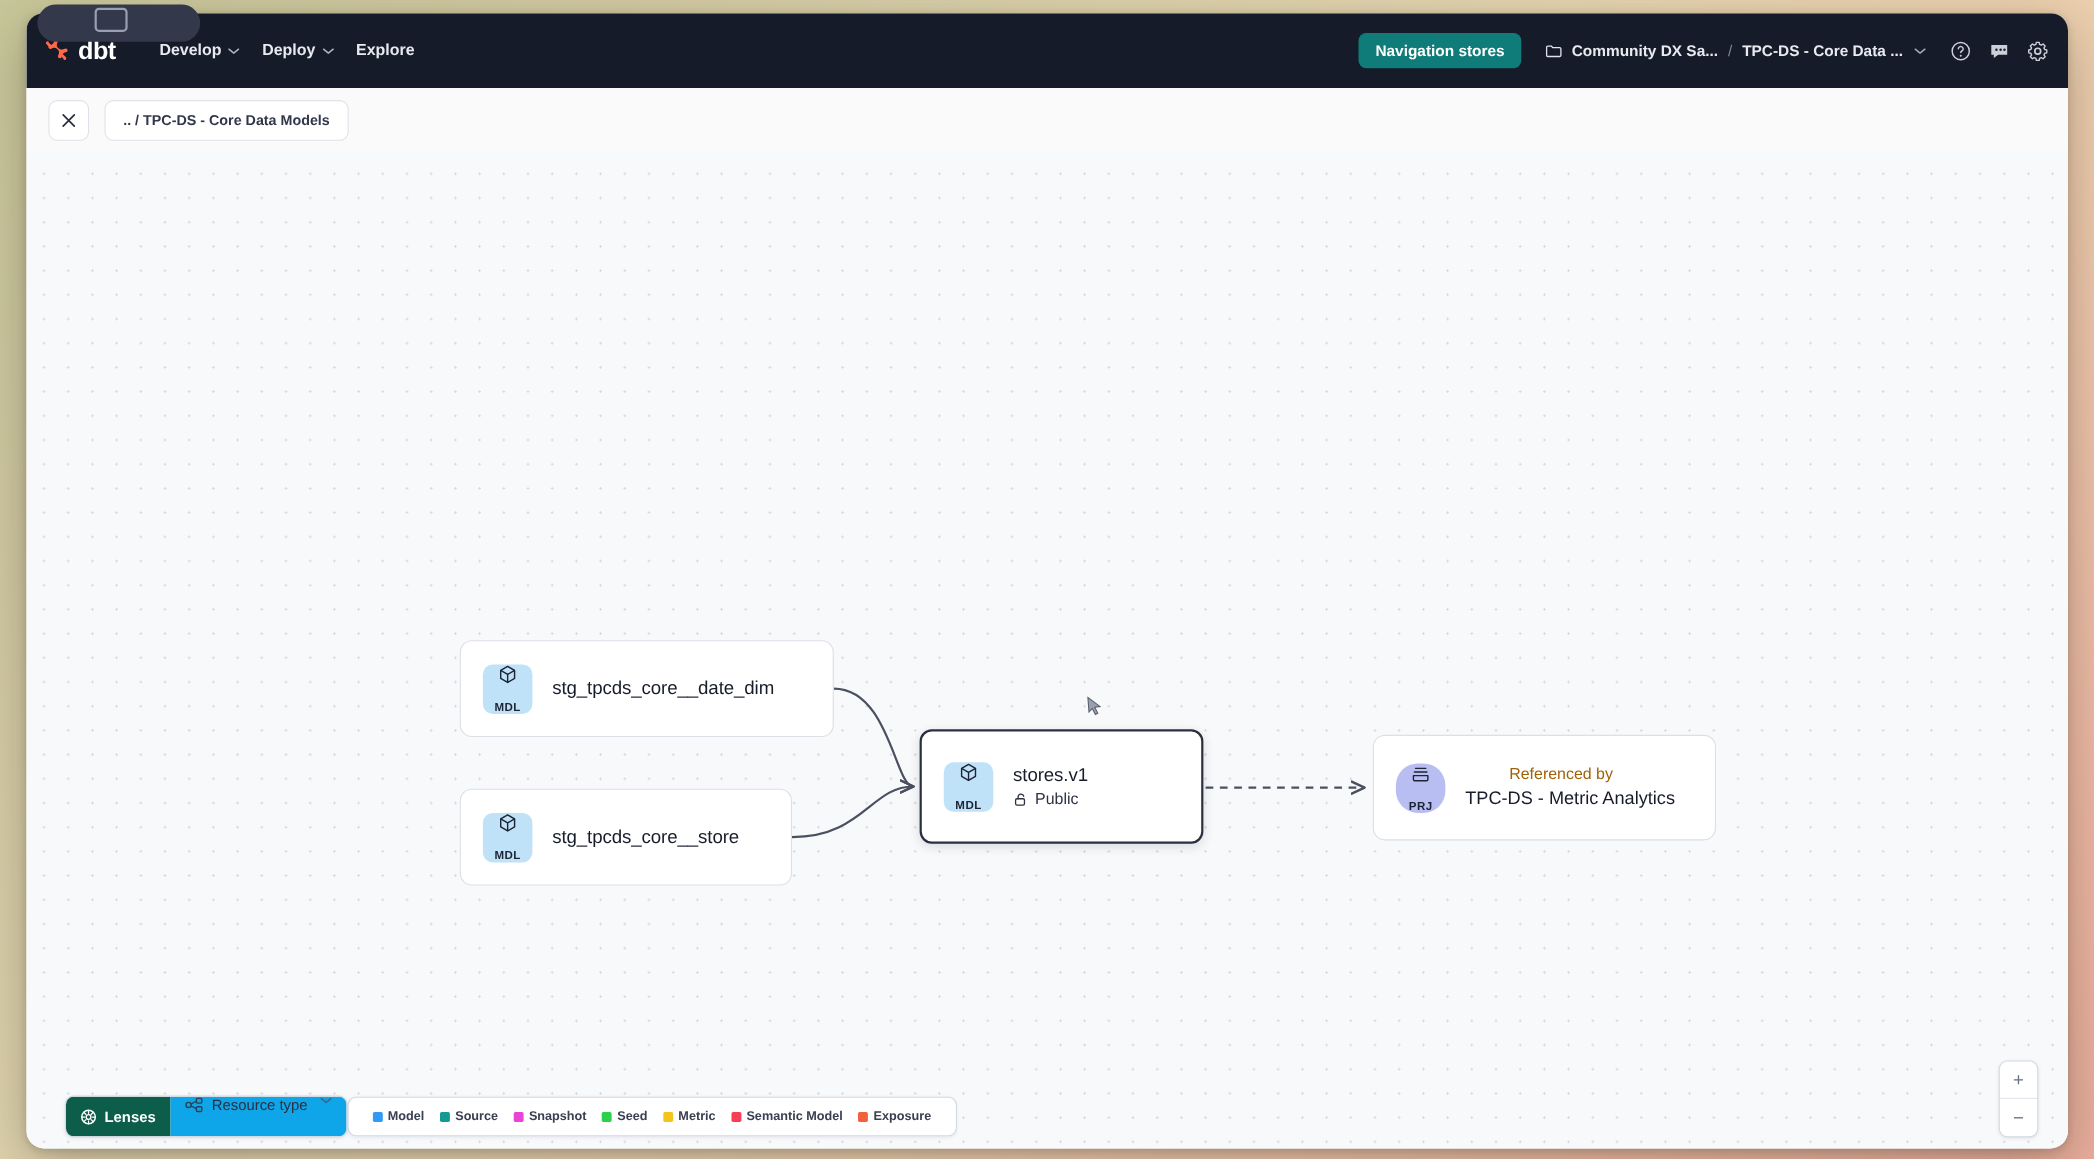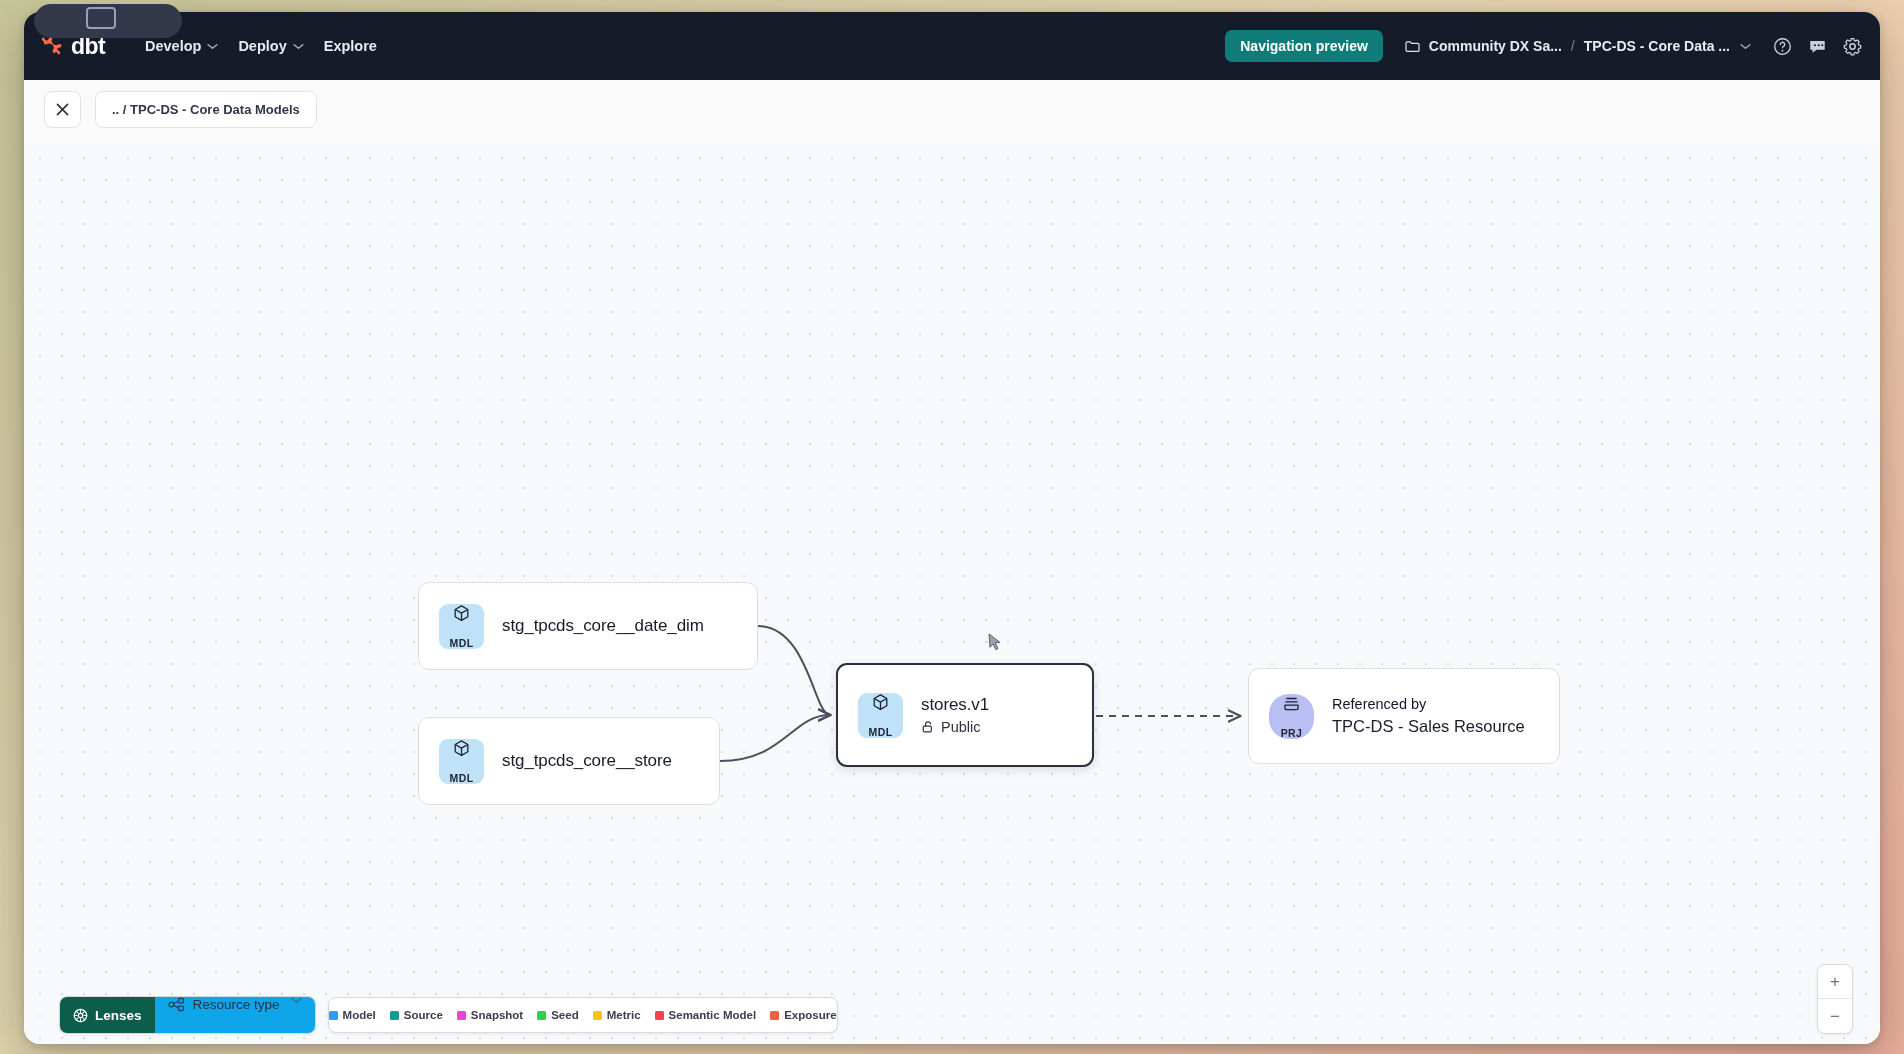--- a/index.html
+++ b/index.html
@@ -253,21 +253,21 @@
   .node-title {
     font-size: 17px; font-weight: 400; color: #171c2a;
     white-space: nowrap; letter-spacing: -.1px;
   }
   .node-title.strong { font-weight: 500; }
   .node-subline {
     display: flex; align-items: center; gap: 6px;
     font-size: 14.5px; color: #2d3242; margin-top: 4px;
   }
   .node-subline svg { width: 14px; height: 14px; display: block; }
-  .node-eyebrow { font-size: 14.5px; color: #0f172a; line-height: 18px; }
+  .node-eyebrow { font-size: 14.5px; color: #a16207; line-height: 18px; margin-left: 40px; }
   .node-refname {
     font-size: 16.5px; color: #171c2a; font-weight: 400;
     line-height: 22px; white-space: nowrap; margin-top: 2px;
   }
 
   
   #lens-controls {
     position: absolute;
     left: 35px; bottom: 22px;
     display: flex; align-items: center;
@@ -297,27 +297,26 @@
     font-size: 13.5px; font-weight: 500;
     display: flex; align-items: flex-start; gap: 8px;
     padding: 0 13px;
     height: 36px;
     cursor: pointer;
   }
   #resource-type-filter .rt-icon { width: 17px; height: 15px; display: block; opacity: .85; }
   #resource-type-filter .rt-chevron { width: 11px; height: 7px; display: block; opacity: .7; margin-left: 3px; }
 
   #legend-panel {
-    margin-left: 12px;
     height: 36px;
     background: #ffffff;
     border: 1px solid #d5d9e1;
     border-radius: 8px;
     display: flex; align-items: center; gap: 14px;
-    padding: 0 0;
+    padding: 0 22px;
     box-shadow: 0 1px 3px rgba(20,25,40,.07);
   }
   .legend-item { display: flex; align-items: center; gap: 5px; }
   .legend-swatch { width: 9px; height: 9px; border-radius: 1.5px; flex: 0 0 auto; }
   .legend-label { font-size: 11.5px; font-weight: 600; color: #3a4052; white-space: nowrap; }
 
   #zoom-controls {
     position: absolute;
     right: 27px; bottom: 22px;
     width: 36px;
@@ -381,21 +380,21 @@
           <path d="M1 2l5 4 5-4" fill="none" stroke="#c9cedb" stroke-width="1.6" stroke-linecap="round" stroke-linejoin="round"></path>
         </svg>
       </div>
 
       <div class="nav-link">
         <span>Explore</span>
       </div>
 
       <div id="nav-spacer"></div>
 
-      <div id="navigation-preview-badge">Navigation preview</div>
+      <div id="navigation-preview-badge">Navigation stores</div>
 
       <div id="account-breadcrumb">
         <svg id="folder-icon" viewBox="0 0 16 14">
           <path d="M1 3.2a1.2 1.2 0 011.2-1.2h3.4l1.4 1.6h6.8A1.2 1.2 0 0115 4.8v6.2a1.2 1.2 0 01-1.2 1.2H2.2A1.2 1.2 0 011 11z" fill="none" stroke="#dfe3ec" stroke-width="1.3" stroke-linejoin="round"></path>
         </svg>
         <span class="crumb">Community DX Sa...</span>
         <span class="sep">/</span>
         <span class="crumb">TPC-DS - Core Data ...</span>
         <svg id="project-chevron" viewBox="0 0 12 8">
           <path d="M1 2l5 4 5-4" fill="none" stroke="#c9cedb" stroke-width="1.6" stroke-linecap="round" stroke-linejoin="round"></path>
@@ -502,21 +501,21 @@
 
       <div class="graph-node" style="left:1224px; top:530px; width:312px; height:96px;">
         <div class="resource-badge project">
           <svg viewBox="0 0 22 22">
             <path d="M5.6 5.2h10.8M4.4 9.0h13.2M3.4 12.9h15.2v4.0a1.3 1.3 0 01-1.3 1.3H4.7a1.3 1.3 0 01-1.3-1.3z" fill="none" stroke="#1d2433" stroke-width="1.5" stroke-linecap="round" stroke-linejoin="round"></path>
           </svg>
           <span class="resource-badge-label">PRJ</span>
         </div>
         <div class="node-text-block">
           <div class="node-eyebrow">Referenced by</div>
-          <div class="node-refname">TPC-DS - Sales Resource</div>
+          <div class="node-refname">TPC-DS - Metric Analytics</div>
         </div>
       </div>
 
       <svg id="mouse-cursor" viewBox="0 0 14 20" style="left:964px; top:495px;">
         <path d="M1 1l11 8.4-4.8.5 2.8 5.6-2.2 1.1-2.8-5.6-3 3.3z" fill="#9aa0ad" stroke="#5a6070" stroke-width="1"></path>
       </svg>
 
       <div id="lens-controls">
         <div id="lens-button-group">
           <div id="lenses-button">

